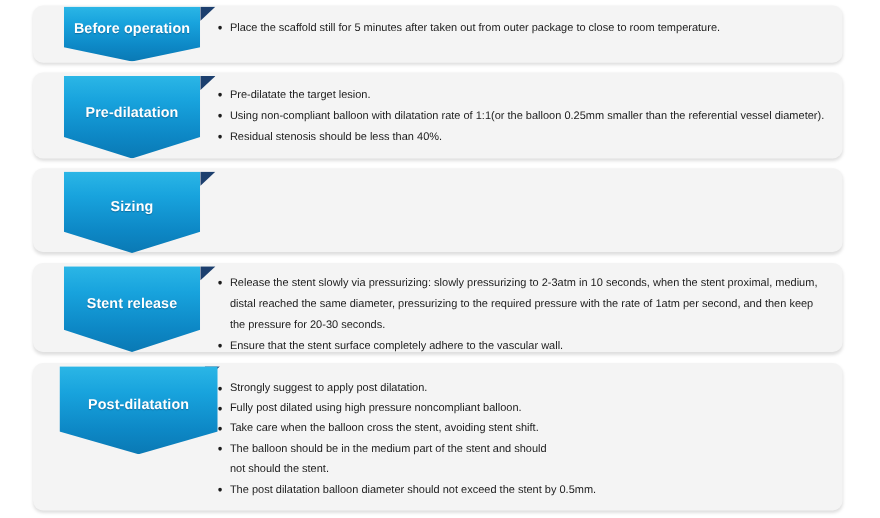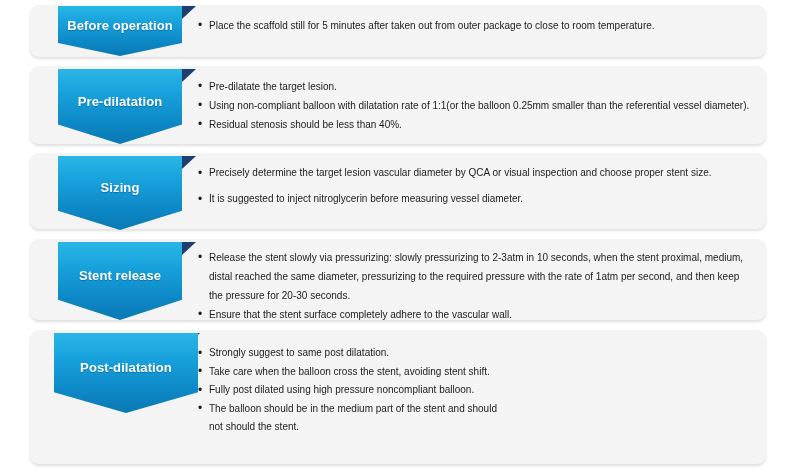--- a/index.html
+++ b/index.html
@@ -151,26 +151,20 @@
         <li>Residual stenosis should be less than 40%.</li>
       </ul>
     </div>
   </div>
 
   <div class="step" id="step-3">
     <div class="fold"></div>
     <div class="tag">
       <span class="tag-label">Sizing</span>
     </div>
-    <div class="content">
-      <ul class="bullets">
-        <li>Precisely determine the target lesion vascular diameter by QCA or visual inspection and choose proper stent size.</li>
-        <li>It is suggested to inject nitroglycerin before measuring vessel diameter.</li>
-      </ul>
-    </div>
   </div>
 
   <div class="step" id="step-4">
     <div class="fold"></div>
     <div class="tag">
       <span class="tag-label">Stent release</span>
     </div>
     <div class="content">
       <ul class="bullets">
         <li>Release the stent slowly via pressurizing: slowly pressurizing to 2-3atm in 10 seconds, when the stent proximal, medium, distal reached the same diameter, pressurizing to the required pressure with the rate of 1atm per second, and then keep the pressure for 20-30 seconds.</li>
@@ -179,22 +173,23 @@
     </div>
   </div>
 
   <div class="step" id="step-5">
     <div class="fold"></div>
     <div class="tag">
       <span class="tag-label">Post-dilatation</span>
     </div>
     <div class="content">
       <ul class="bullets">
-        <li>Strongly suggest to same post dilatation.</li>
+        <li>Strongly suggest to apply post dilatation.</li>
+        <li>Fully post dilated using high pressure noncompliant balloon.</li>
         <li>Take care when the balloon cross the stent, avoiding stent shift.</li>
-        <li>Fully post dilated using high pressure noncompliant balloon.</li>
         <li>The balloon should be in the medium part of the stent and should</li>
         <div class="noindent">not should the stent.</div>
+        <li>The post dilatation balloon diameter should not exceed the stent by 0.5mm.</li>
       </ul>
     </div>
   </div>
 
 </div>
 
 </body></html>

